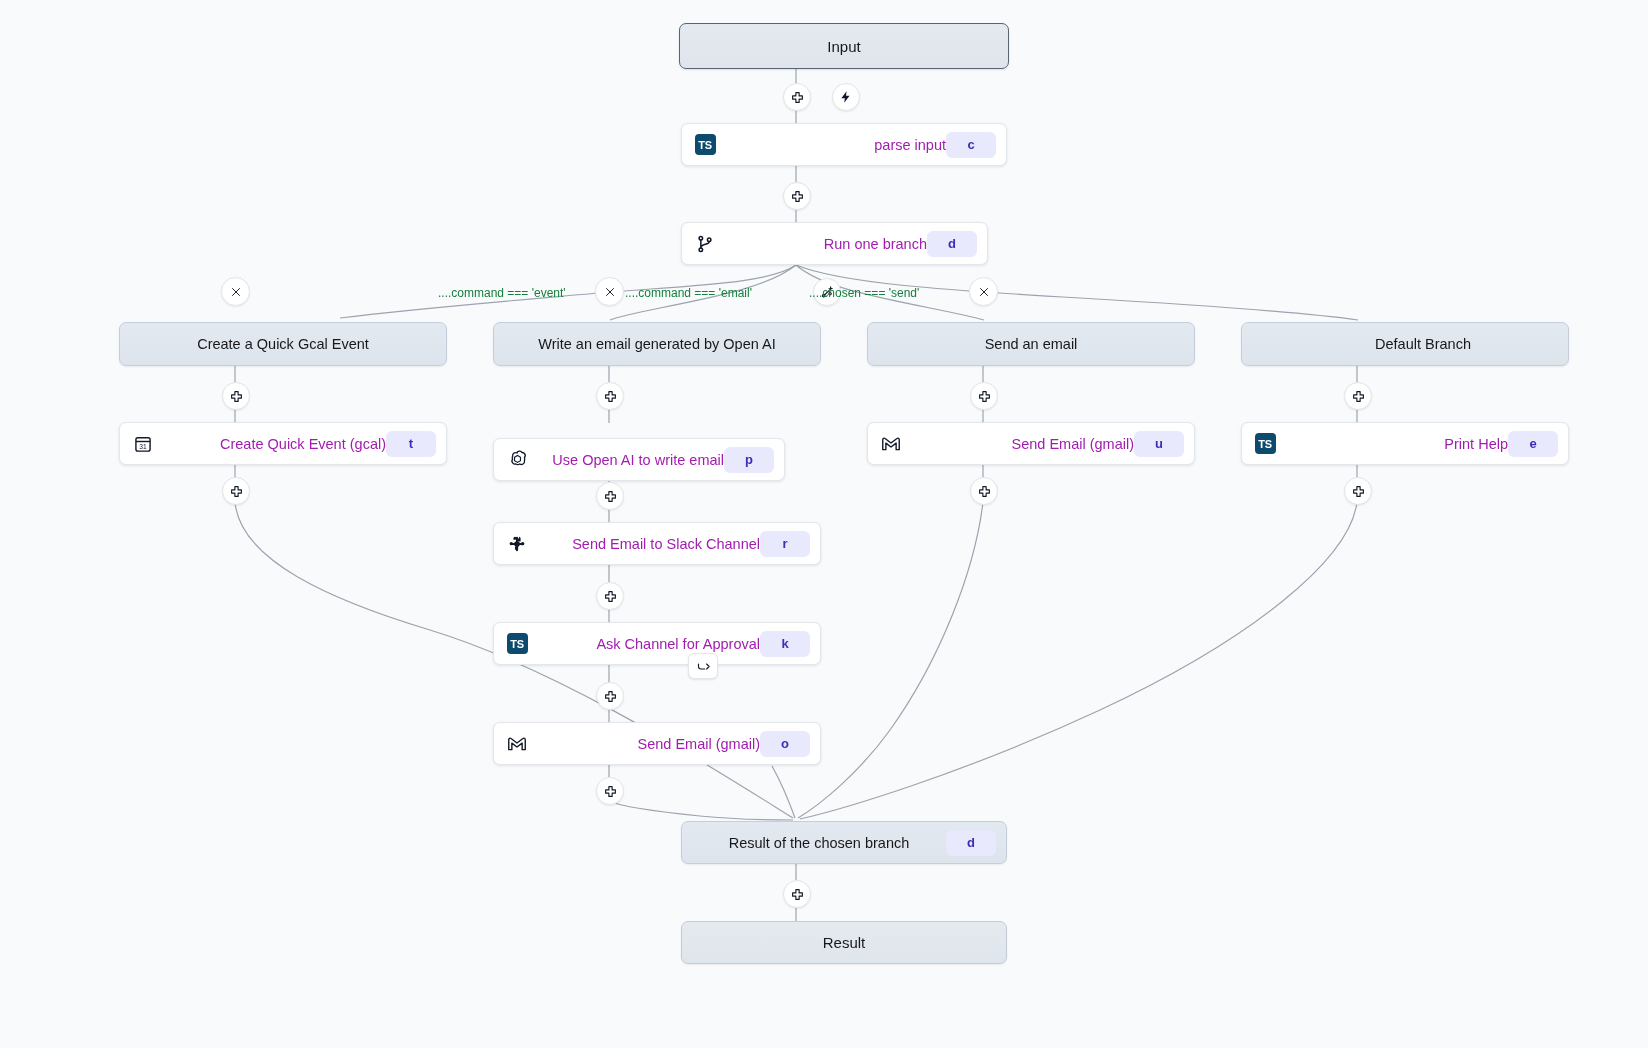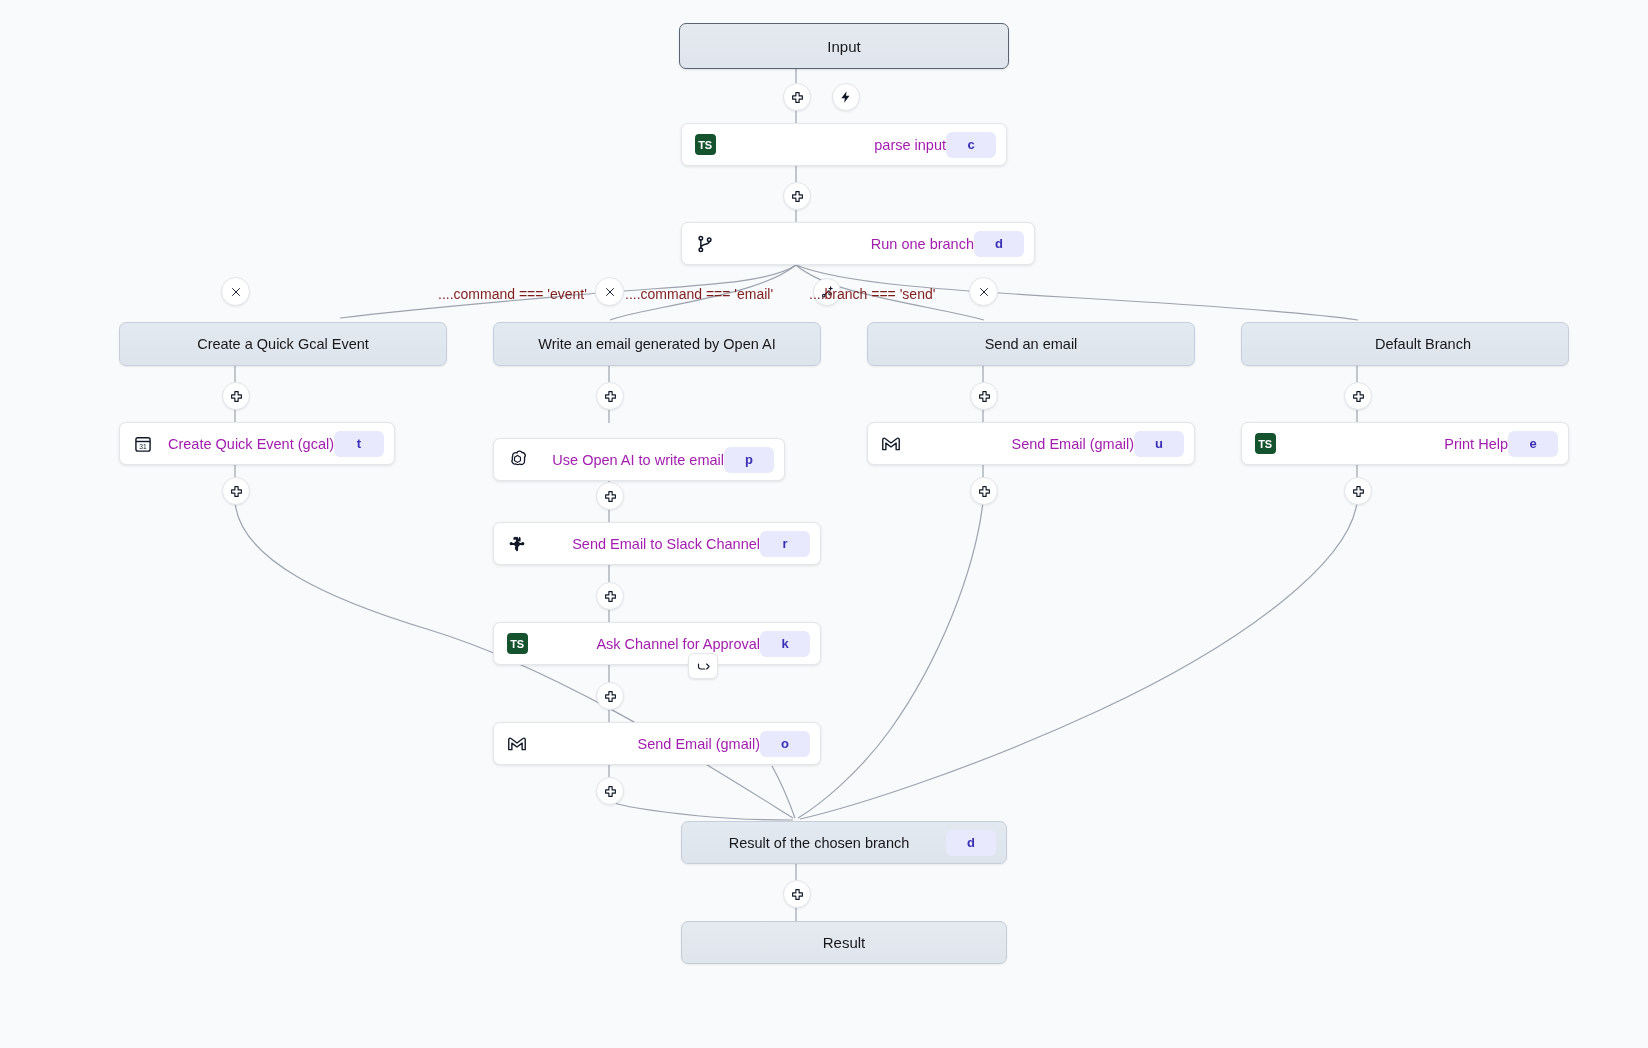--- a/index.html
+++ b/index.html
@@ -43,36 +43,36 @@
     white-space:nowrap;overflow:hidden;text-overflow:ellipsis;
   }
   .icon-slot{width:26px;height:26px;display:flex;align-items:center;justify-content:center;flex:0 0 26px;}
   .badge{
     flex:0 0 auto;min-width:32px;height:26px;border-radius:6px;
     background:#e8e9fd;color:#3b2fb5;font-size:13px;font-weight:700;
     display:flex;align-items:center;justify-content:center;padding:0 9px;
   }
 
   
-  .ts-icon{width:21px;height:21px;border-radius:4px;background:#14532d;color:#fff;
+  .ts-icon{width:21px;height:21px;border-radius:4px;background:#0c4a6e;color:#fff;
     font-size:11px;font-weight:700;display:flex;align-items:center;justify-content:center;
     letter-spacing:-.3px;font-family:"Liberation Sans",sans-serif;}
 
   
   .conn{
     position:absolute;width:26px;height:26px;border-radius:50%;
     background:#fff;border:1px solid #e2e5ea;
     display:flex;align-items:center;justify-content:center;
     box-shadow:0 1px 2px rgba(15,23,42,.08);
   }
   .conn.xbtn{width:27px;height:27px;}
 
   
   .branch-label{
-    position:absolute;font-size:14px;color:#7f1d1d;white-space:nowrap;
+    position:absolute;font-size:12px;color:#15803d;white-space:nowrap;
   }
 
   
   .suspend-chip{
     position:absolute;width:28px;height:24px;border-radius:6px;background:#fff;
     border:1px solid #e3e6ea;display:flex;align-items:center;justify-content:center;
     box-shadow:0 1px 2px rgba(15,23,42,.10);
   }
 </style>
 </head>
@@ -151,21 +151,21 @@
     <span class="title">parse input</span>
     <span class="badge">c</span>
   </div>
 
   <div class="conn" style="left:783px;top:182px;">
     <svg width="13" height="13" viewBox="0 0 24 24">
       <path d="M9 3h6v6h6v6h-6v6H9v-6H3V9h6z" fill="none" stroke="#111827" stroke-width="2.1" stroke-linejoin="round"></path>
     </svg>
   </div>
 
-  <div class="node step" style="left:633px;top:222px;width:354px;height:43px;">
+  <div class="node step" style="left:633px;top:222px;width:307px;height:43px;">
     <span class="icon-slot">
       <svg width="20" height="20" viewBox="0 0 24 24">
         <circle cx="7" cy="5" r="2.1" fill="none" stroke="#111827" stroke-width="1.8"></circle>
         <circle cx="7" cy="19" r="2.1" fill="none" stroke="#111827" stroke-width="1.8"></circle>
         <circle cx="17" cy="7" r="2.1" fill="none" stroke="#111827" stroke-width="1.8"></circle>
         <path d="M7 7.2v9.7M17 9.2c0 4-10 2.3-10 7.5" fill="none" stroke="#111827" stroke-width="1.8" stroke-linecap="round"></path>
       </svg>
     </span>
     <span class="title">Run one branch</span>
     <span class="badge">d</span>
@@ -186,21 +186,21 @@
   <div class="branch-label" style="left:625px;top:286px;">....command === 'email'</div>
 
   <div class="conn" style="left:813px;top:278px;">
     <svg width="15" height="15" viewBox="0 0 24 24">
       <circle cx="6" cy="17" r="2" fill="none" stroke="#111827" stroke-width="1.8"></circle>
       <circle cx="16" cy="14" r="2" fill="none" stroke="#111827" stroke-width="1.8"></circle>
       <path d="M7.4 15.6L14.4 9" stroke="#111827" stroke-width="1.8" stroke-linecap="round"></path>
       <path d="M17 3v5M14.5 5.5h5" stroke="#111827" stroke-width="1.8" stroke-linecap="round"></path>
     </svg>
   </div>
-  <div class="branch-label" style="left:809px;top:286px;">....branch === 'send'</div>
+  <div class="branch-label" style="left:809px;top:286px;">....chosen === 'send'</div>
 
   <div class="conn xbtn" style="left:969px;top:277px;">
     <svg width="12" height="12" viewBox="0 0 24 24">
       <path d="M5 5l14 14M19 5L5 19" stroke="#111827" stroke-width="1.9" stroke-linecap="round"></path>
     </svg>
   </div>
 
   <div class="node branch-head" style="left:71px;top:322px;width:328px;height:44px;">
     <span class="io-label">Create a Quick Gcal Event</span>
   </div>
@@ -228,21 +228,21 @@
     <svg width="13" height="13" viewBox="0 0 24 24">
         <path d="M9 3h6v6h6v6h-6v6H9v-6H3V9h6z" fill="none" stroke="#111827" stroke-width="2.1" stroke-linejoin="round"></path>
       </svg>
   </div>
   <div class="conn" style="left:1344px;top:382px;">
     <svg width="13" height="13" viewBox="0 0 24 24">
         <path d="M9 3h6v6h6v6h-6v6H9v-6H3V9h6z" fill="none" stroke="#111827" stroke-width="2.1" stroke-linejoin="round"></path>
       </svg>
   </div>
 
-  <div class="node step" style="left:71px;top:422px;width:276px;height:43px;">
+  <div class="node step" style="left:71px;top:422px;width:328px;height:43px;">
     <span class="icon-slot">
       <svg width="20" height="20" viewBox="0 0 24 24">
         <rect x="3.5" y="4.5" width="17" height="16" rx="2.2" fill="none" stroke="#111827" stroke-width="1.7"></rect>
         <path d="M3.5 9h17" stroke="#111827" stroke-width="1.7"></path>
         <text x="12" y="18" font-size="8" font-family="Liberation Sans, sans-serif" text-anchor="middle" fill="#111827">31</text>
       </svg>
     </span>
     <span class="title">Create Quick Event (gcal)</span>
     <span class="badge">t</span>
   </div>

